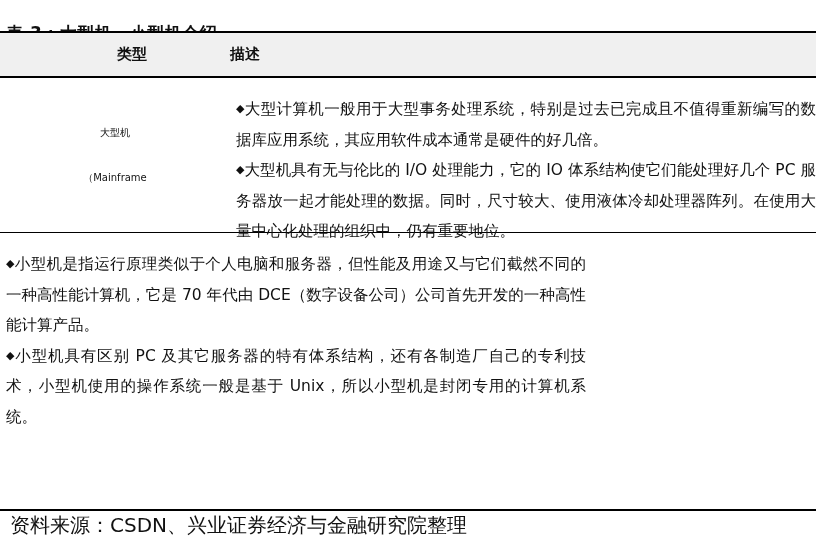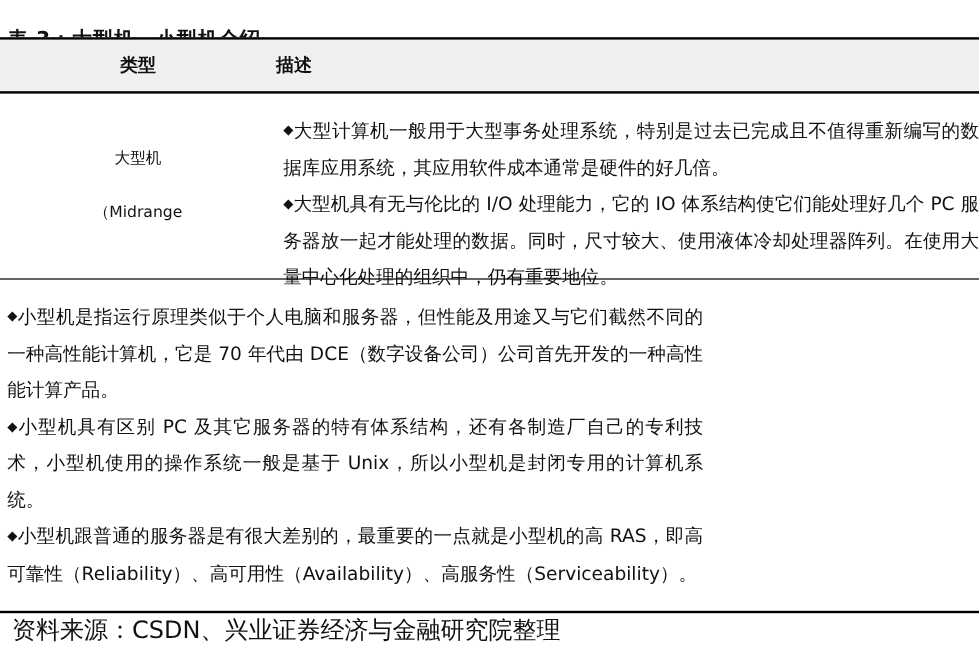--- a/index.html
+++ b/index.html
@@ -2,56 +2,55 @@
 <html><head>
 <meta charset="utf-8">
 <style>
   html, body { margin:0; padding:0; background:#ffffff; }
   body { width:816px; height:545px; position:relative; overflow:hidden;
          font-family:"DejaVu Sans", "Liberation Sans", sans-serif; color:#111; }
   .title { position:absolute; left:6px; top:20px; font-size:17px; font-weight:bold; line-height:26px; letter-spacing:0.5px; }
   .table { position:absolute; left:0; top:31px; width:816px; }
   .hdr { height:43px; background:#f0f0f0; border-top:2px solid #000; border-bottom:2px solid #000; position:relative; }
   .hdr span { position:absolute; top:0; line-height:43px; font-size:15px; font-weight:bold; }
-  .hdr .c1 { left:0; width:230px; text-align:center; }
+  .hdr .c1 { left:17px; width:230px; text-align:center; }
   .hdr .c2 { left:230px; width:586px; }
   .row { position:relative; display:flex; }
   .row.r1 { height:154px; border-bottom:1px solid #000; }
   .row.r2 { height:276px; border-bottom:2px solid #000; }
   .type { width:230px; display:flex; flex-direction:column; justify-content:center; align-items:center;
-          font-size:13px; line-height:31px; text-align:center;gap:14px; }
+          font-size:10px; line-height:31px; text-align:center;gap:14px; }
   .desc { width:580px; padding-left:6px; font-size:15.5px; line-height:30.5px; padding-top:16px; }
   .desc p { margin:0; text-align:justify; }
   .bullet { font-size:11px; vertical-align:2px; }
   .source { position:absolute; left:10px; top:513px; font-size:20px; line-height:24px; }
 </style>
 </head>
 <body>
 
 <div class="title">表 3：大型机、小型机介绍</div>
 
 <div class="table">
   <div class="hdr">
     <span class="c1">类型</span>
     <span class="c2">描述</span>
   </div>
 
   <div class="row r1">
     <div class="type">
       <div>大型机</div>
-      <div>（Midrange</div>
+      <div>（Mainframe</div>
     </div>
     <div class="desc">
       <p><span class="bullet">◆</span><span>大型计算机一般用于大型事务处理系统，特别是过去已完成且不值得重新编写的数据库应用系统，其应用软件成本通常是硬件的好几倍。</span></p>
       <p><span class="bullet">◆</span><span>大型机具有无与伦比的 I/O 处理能力，它的 IO 体系结构使它们能处理好几个 PC 服务器放一起才能处理的数据。同时，尺寸较大、使用液体冷却处理器阵列。在使用大量中心化处理的组织中，仍有重要地位。</span></p>
     </div>
   </div>
 
   <div class="row r2">
     <div class="desc">
       <p><span class="bullet">◆</span><span>小型机是指运行原理类似于个人电脑和服务器，但性能及用途又与它们截然不同的一种高性能计算机，它是 70 年代由 DCE（数字设备公司）公司首先开发的一种高性能计算产品。</span></p>
       <p><span class="bullet">◆</span><span>小型机具有区别 PC 及其它服务器的特有体系结构，还有各制造厂自己的专利技术，小型机使用的操作系统一般是基于 Unix，所以小型机是封闭专用的计算机系统。</span></p>
-      <p><span class="bullet">◆</span><span>小型机跟普通的服务器是有很大差别的，最重要的一点就是小型机的高 RAS，即高可靠性（Reliability）、高可用性（Availability）、高服务性（Serviceability）。</span></p>
     </div>
   </div>
 </div>
 
 <div class="source">资料来源：CSDN、兴业证券经济与金融研究院整理</div>
 
 </body></html>

